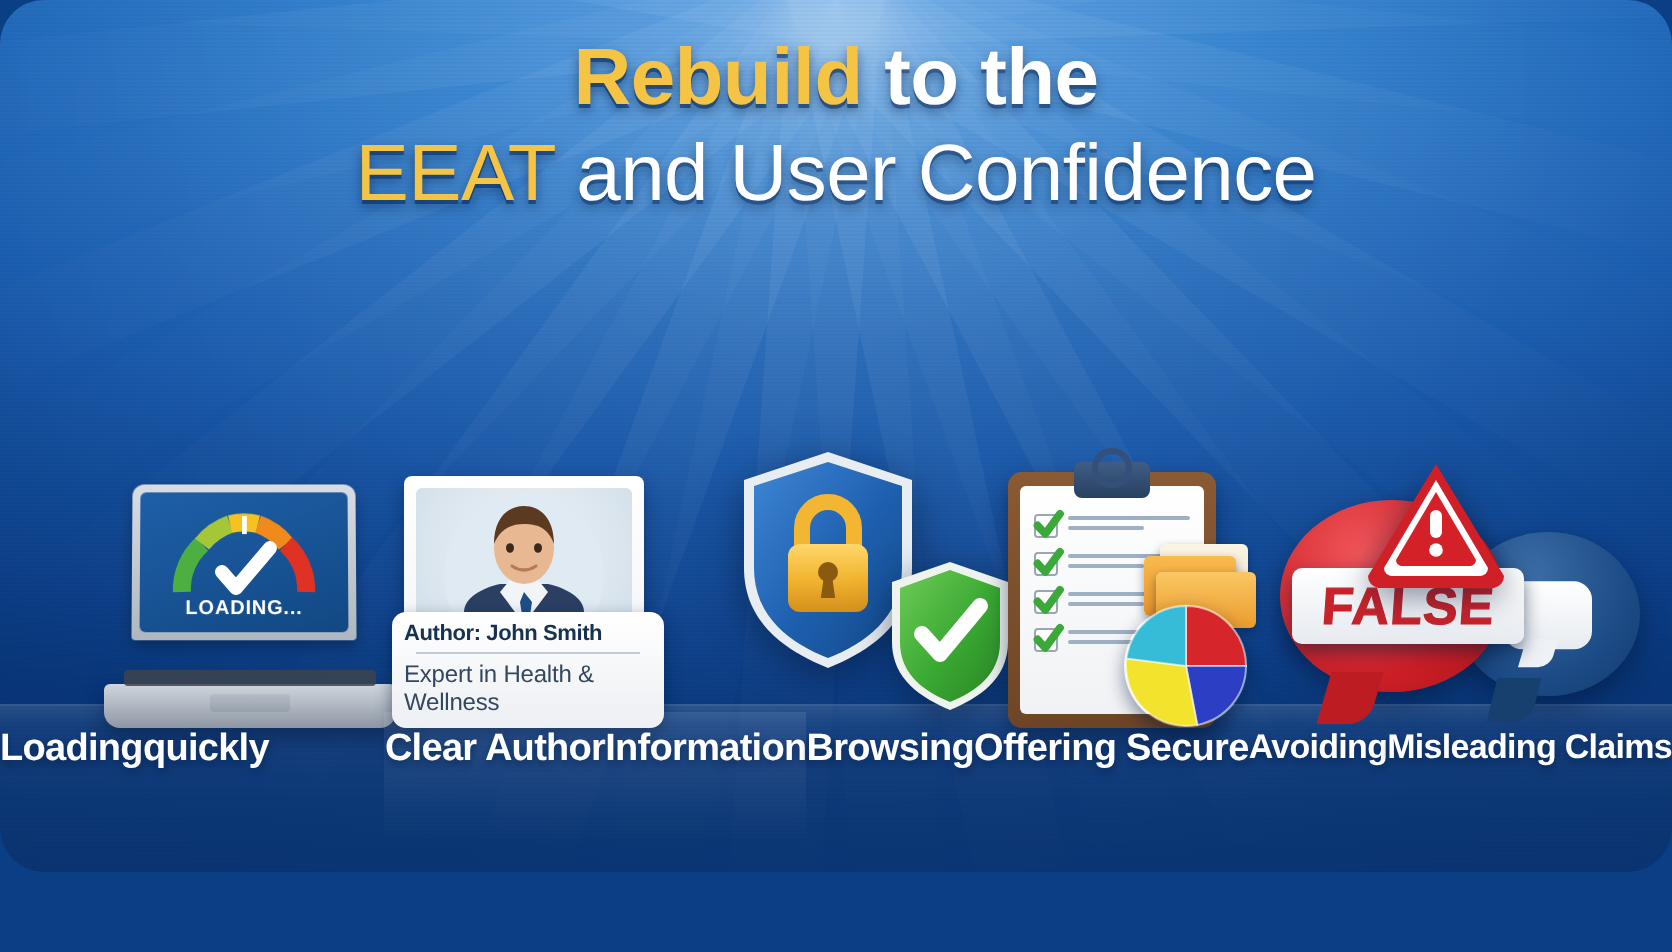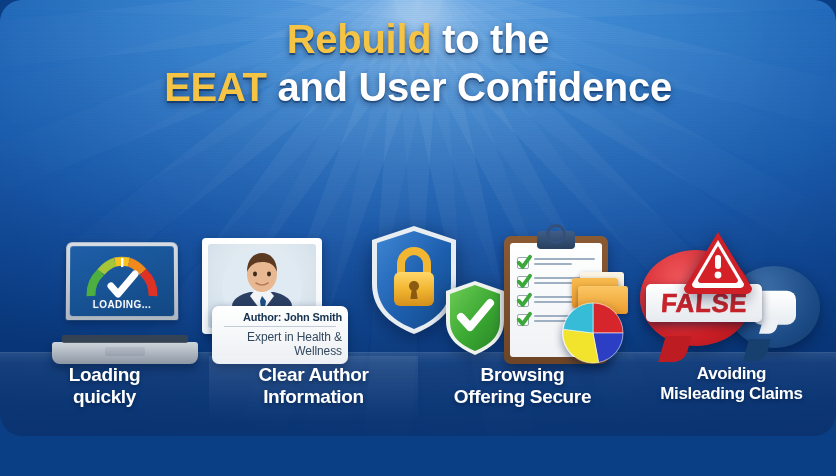--- a/index.html
+++ b/index.html
@@ -26,21 +26,21 @@
     position:absolute;left:0;right:0;top:352px;height:124px;
     background:linear-gradient(to bottom, rgba(255,255,255,.13) 0px, rgba(255,255,255,.055) 10px, rgba(255,255,255,.02) 48px, rgba(255,255,255,0) 100%);
     border-top:1px solid rgba(255,255,255,.18);
   }
   .noise{position:absolute;inset:0;opacity:.05;pointer-events:none;
     background-image:repeating-linear-gradient(0deg,rgba(0,0,0,.5) 0 1px,rgba(255,255,255,0) 1px 2px);}
 
   
   .title{position:absolute;left:0;right:0;top:18px;text-align:center;line-height:1.06;z-index:6;}
   .title .l1{font-size:40px;font-weight:bold;letter-spacing:-.3px;}
-  .title .l2{font-size:40px;font-weight:bold;letter-spacing:-.3px;margin-top:6px;}
+  .title .l2{font-size:40px;font-weight:normal;letter-spacing:-.3px;margin-top:6px;}
   .gold{color:#f6c445;text-shadow:0 2px 0 rgba(8,40,88,.55), 0 3px 6px rgba(3,24,58,.5);}
   .white{color:#ffffff;text-shadow:0 2px 0 rgba(8,40,88,.45), 0 3px 6px rgba(3,24,58,.45);}
 
   
   .band{position:absolute;left:0;right:0;top:196px;height:168px;z-index:5;}
   .slot{position:absolute;bottom:0;}
 
   
   #laptop{left:52px;width:146px;height:122px;}
   .lp-screen{position:absolute;left:14px;top:0;width:112px;height:78px;border-radius:6px 6px 2px 2px;
@@ -54,22 +54,22 @@
     background:linear-gradient(#cfd6dd,#8d97a3);box-shadow:0 5px 10px rgba(2,22,56,.45);}
   .lp-pad{position:absolute;left:50%;top:5px;transform:translateX(-50%);width:40px;height:9px;border-radius:2px;
     background:linear-gradient(#b4bcc6,#97a1ad);}
   .lp-key{position:absolute;left:10px;right:10px;top:-7px;height:8px;border-radius:2px;background:#3c444e;opacity:.85;}
 
   
   #author{left:196px;width:136px;height:126px;}
   .au-card{position:absolute;left:6px;top:0;width:120px;height:96px;background:linear-gradient(#ffffff,#f1f4f7);
     border-radius:4px;box-shadow:0 4px 9px rgba(2,24,60,.45);padding:6px;}
   .au-photo{width:100%;height:100%;border-radius:3px;background:radial-gradient(circle at 50% 38%,#eef3f7,#cfdde8);position:relative;overflow:hidden;}
-  .au-cap{position:absolute;left:16px;bottom:0;width:136px;background:linear-gradient(#ffffff,#eceff3);
-    border-radius:7px;box-shadow:0 3px 8px rgba(2,24,60,.5);padding:5px 6px 6px;text-align:right;}
+  .au-cap{position:absolute;left:0;bottom:0;width:136px;background:linear-gradient(#ffffff,#eceff3);
+    border-radius:7px;box-shadow:0 3px 8px rgba(2,24,60,.5);padding:5px 6px 6px;text-align:left;}
   .au-name{font-size:11px;font-weight:bold;color:#16324f;letter-spacing:-.2px;}
   .au-rule{height:1px;background:#c3ccd6;margin:3px 6px;}
   .au-role{font-size:12px;color:#33485e;letter-spacing:-.1px;}
 
   
   #secure{left:316px;width:192px;height:140px;}
   .br-win{position:absolute;left:6px;top:22px;width:178px;height:108px;border-radius:5px;
     background:linear-gradient(#2c5f93,#2a5party);background:linear-gradient(#33628f,#2b5179);
     box-shadow:0 5px 12px rgba(2,22,56,.5);overflow:hidden;}
   .br-bar{height:16px;background:linear-gradient(#e9eef3,#cdd6df);display:flex;align-items:center;padding:0 5px;gap:4px;}
@@ -118,21 +118,21 @@
     border-radius:0 0 6px 0;transform:skewX(-16deg);}
   .false-tag{position:absolute;left:12px;top:48px;width:116px;height:38px;border-radius:5px;
     background:linear-gradient(#ffffff,#e6eaef);box-shadow:0 4px 9px rgba(2,22,56,.5);
     display:flex;align-items:center;justify-content:center;}
   .false-tag span{font-size:26px;font-weight:bold;color:#c8232b;letter-spacing:.5px;
     -webkit-text-stroke:.6px #c8232b;transform:skewX(-4deg);}
   .warn{position:absolute;left:48px;top:-6px;width:72px;height:64px;filter:drop-shadow(0 4px 8px rgba(2,20,52,.5));}
 
   
   .captions{position:absolute;left:0;right:0;top:356px;height:68px;display:flex;z-index:6;}
-  .cap{flex:1;display:flex;flex-direction:column;align-items:center;justify-content:flex-start;
+  .cap{flex:1;display:flex;flex-direction:row;align-items:flex-start;justify-content:flex-start;
     padding-top:8px;position:relative;}
   .cap.alt{background:linear-gradient(to bottom, rgba(255,255,255,.085), rgba(255,255,255,0));}
   .cap span{display:block;color:#fff;font-weight:bold;font-size:19px;line-height:1.18;text-align:center;
     letter-spacing:-.35px;text-shadow:0 2px 4px rgba(3,26,62,.6);white-space:nowrap;}
   .cap.small span{font-size:17px;}
 </style>
 </head>
 <body>
 
 <div class="stage">

